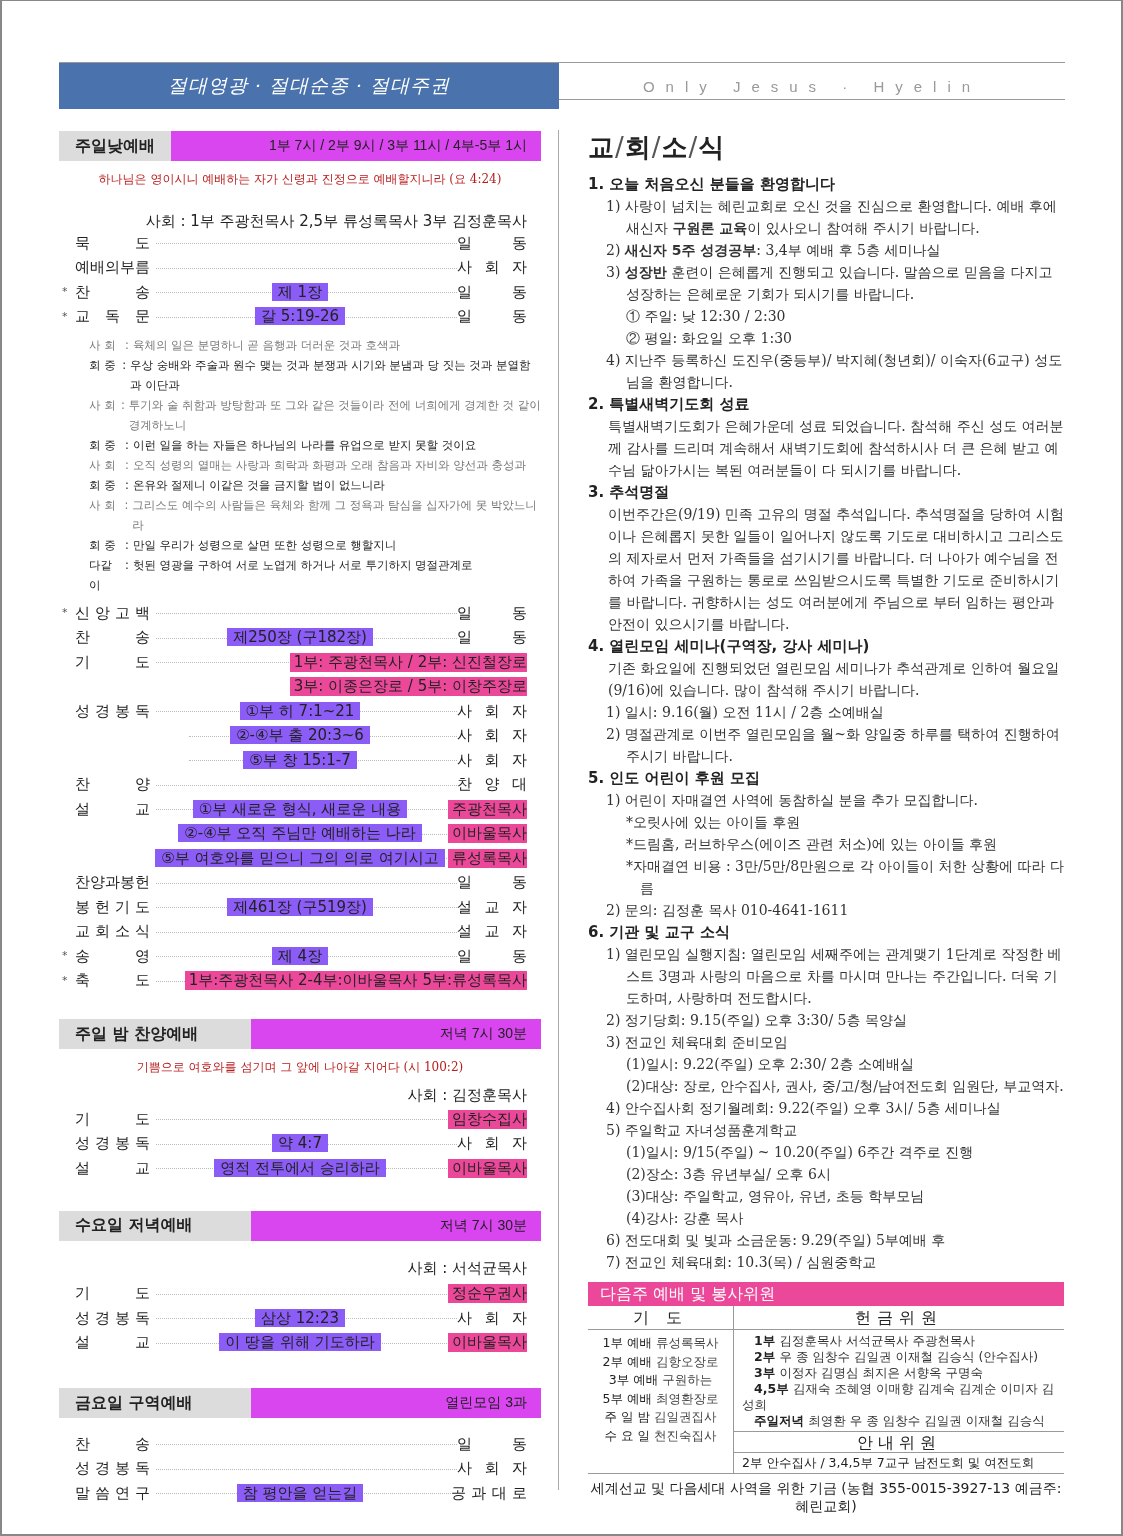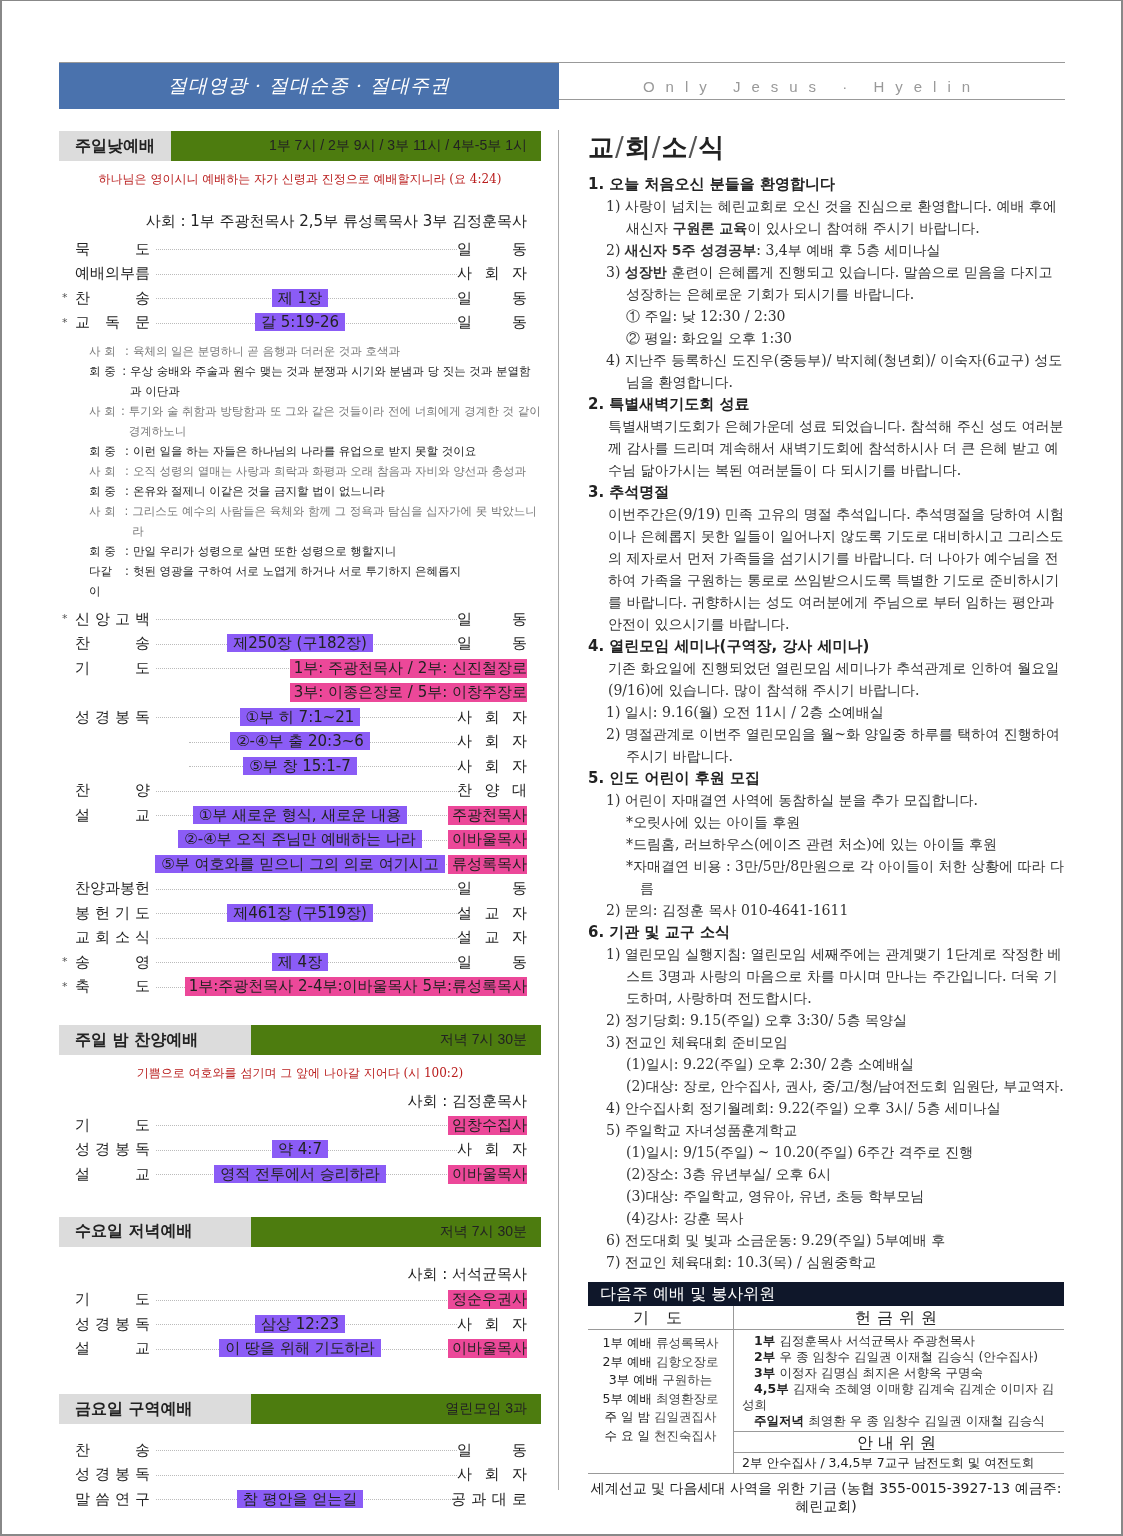--- a/index.html
+++ b/index.html
@@ -9,21 +9,21 @@
 
   
   .banner { position: absolute; left: 59px; top: 62px; width: 1006px; height: 38px; border-top: 1px solid #999; border-bottom: 1px solid #999; }
   .banner-left { position: absolute; left: 0; top: 0; width: 500px; height: 46px; background: #4a72ad; color: #fff; font-size: 19px; display: flex; align-items: center; justify-content: center; letter-spacing: 1px; font-family: "DejaVu Serif", serif; font-style: italic; }
   .banner-right { position: absolute; left: 500px; top: 0; right: 0; height: 46px; display: flex; align-items: center; justify-content: center; color: #999; font-size: 15px; letter-spacing: 11px; font-family: "Liberation Sans", sans-serif; }
 
   .divider { position: absolute; left: 558px; top: 130px; width: 1px; height: 1360px; background: #aaa; }
 
   
   .left { position: absolute; left: 59px; top: 131px; width: 482px; }
-  .svc-head { height: 30px; background: #4d7c0f; display: flex; align-items: center; position: relative; }
+  .svc-head { height: 30px; background: #d946ef; display: flex; align-items: center; position: relative; }
   .svc-head .svc-title { background: #dcdcdc; height: 30px; display: flex; align-items: center; padding-left: 16px; font-size: 16px; font-weight: bold; color: #222; }
   .svc-head .svc-time { position: absolute; right: 14px; font-size: 14px; color: #222; font-family: "Liberation Sans", sans-serif; }
   .verse { text-align: center; font-size: 12px; color: #b91c1c; font-family: "DejaVu Serif", serif; margin-top: 10px; }
   .leader { text-align: right; font-size: 15px; color: #222; padding-right: 14px; }
   .row { position: relative; height: 24.5px; font-size: 15px; display: flex; align-items: center; }
   .row .star { position: absolute; left: 3px; top: 5px; font-size: 11px; color: #555; }
   .row .lbl { position: absolute; left: 16px; width: 75px; display: flex; justify-content: space-between; }
   .row .dots { position: absolute; left: 97px; right: 66px; top: 12px; border-top: 1px dotted #bbb; }
   .row .mid { position: absolute; left: 0; right: 0; text-align: center; background: transparent; }
   .row .mid span { background: #8b5cf6; padding: 0 6px; }
@@ -42,21 +42,21 @@
   .sec-h { font-size: 15px; font-weight: bold; line-height: 22px; }
   .p { font-family: "DejaVu Serif", serif; font-size: 14px; line-height: 22px; color: #333; }
   .i1 { padding-left: 20px; text-indent: -0px; }
   .hang { padding-left: 38px; text-indent: -20px; }
   .i3 { padding-left: 38px; }
   .i3h { padding-left: 52px; text-indent: -14px; }
   .p b { font-family: "DejaVu Sans", sans-serif; font-size: 14px; }
 
   
   .nw { position: absolute; left: 588px; top: 1282px; width: 476px; }
-  .nw-head { background: #0f172a; color: #fff; font-size: 16px; height: 24px; line-height: 24px; padding-left: 12px; }
+  .nw-head { background: #ec4899; color: #fff; font-size: 16px; height: 24px; line-height: 24px; padding-left: 12px; }
   .nw-table { display: grid; grid-template-columns: 146px 1fr; border-bottom: 1px solid #999; }
   .nw-table .colhead { text-align: center; font-size: 16px; height: 24px; line-height: 24px; border-bottom: 1px solid #999; letter-spacing: 6px; }
   .nw-left { border-right: 1px solid #999; }
   .nw-left .prow { font-size: 12.5px; line-height: 18.5px; text-align: center; }
   .nw-left .prow .k { color: #222; }
   .nw-left .prow .v { color: #444; margin-left: 4px; }
   .nw-right .orow { font-size: 12.5px; line-height: 16px; padding-left: 8px; color: #333; }
   .nw-right .orow b { color: #222; margin-left: 12px; }
   .nw-right .subhead { text-align: center; font-size: 16px; height: 22px; line-height: 22px; border-top: 1px solid #999; border-bottom: 1px solid #999; letter-spacing: 5px; margin-top: 2px; }
   .nw-right .usher { font-size: 12.5px; line-height: 20px; padding-left: 8px; }
@@ -74,21 +74,21 @@
 
 <div class="divider"></div>
 
 <div class="left">
 
   <div class="svc-head">
     <div class="svc-title" style="width:112px">주일낮예배</div>
     <div class="svc-time">1부 7시 / 2부 9시 / 3부 11시 / 4부-5부 1시</div>
   </div>
   <div class="verse">하나님은 영이시니 예배하는 자가 신령과 진정으로 예배할지니라 (요 4:24)</div>
-  <div class="leader" style="margin-top:24px; margin-bottom:6px;">사회 : 1부 주광천목사   2,5부 류성록목사   3부 김정훈목사</div>
+  <div class="leader" style="margin-top:24px; margin-bottom:0;">사회 : 1부 주광천목사   2,5부 류성록목사   3부 김정훈목사</div>
   <div id="sm-top">
       <div class="row">
         <div class="lbl">
           <span>묵</span>
           <span>도</span>
         </div>
         <div class="dots"></div>
         <div class="right">
           <span>일</span>
           <span>동</span>
@@ -170,21 +170,21 @@
         <span>그리스도 예수의 사람들은 육체와 함께 그 정욕과 탐심을 십자가에 못 박았느니라</span>
       </div>
       <div class="r people">
         <span class="who">회 중</span>
         <span style="margin: 0px 4px;"> : </span>
         <span>만일 우리가 성령으로 살면 또한 성령으로 행할지니</span>
       </div>
       <div class="r people">
         <span class="who">다같이</span>
         <span style="margin: 0px 4px;"> : </span>
-        <span>헛된 영광을 구하여 서로 노엽게 하거나 서로 투기하지 은혜롭지</span>
+        <span>헛된 영광을 구하여 서로 노엽게 하거나 서로 투기하지 명절관계로</span>
       </div>
     </div>
   <div id="sm-bottom">
       <div class="row">
         <span class="star">*</span>
         <div class="lbl">
           <span>신</span>
           <span>앙</span>
           <span>고</span>
           <span>백</span>

